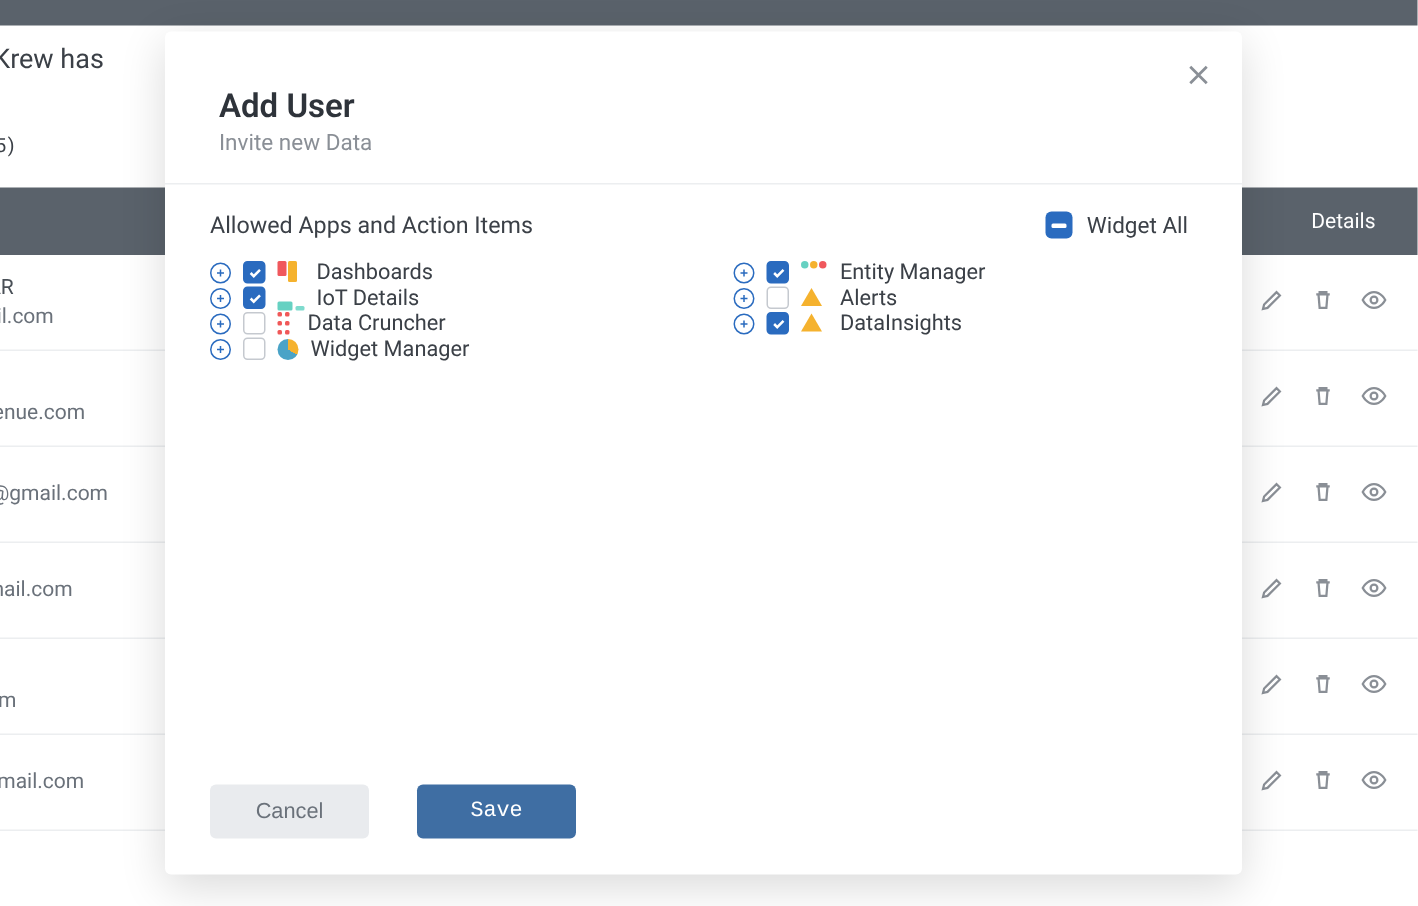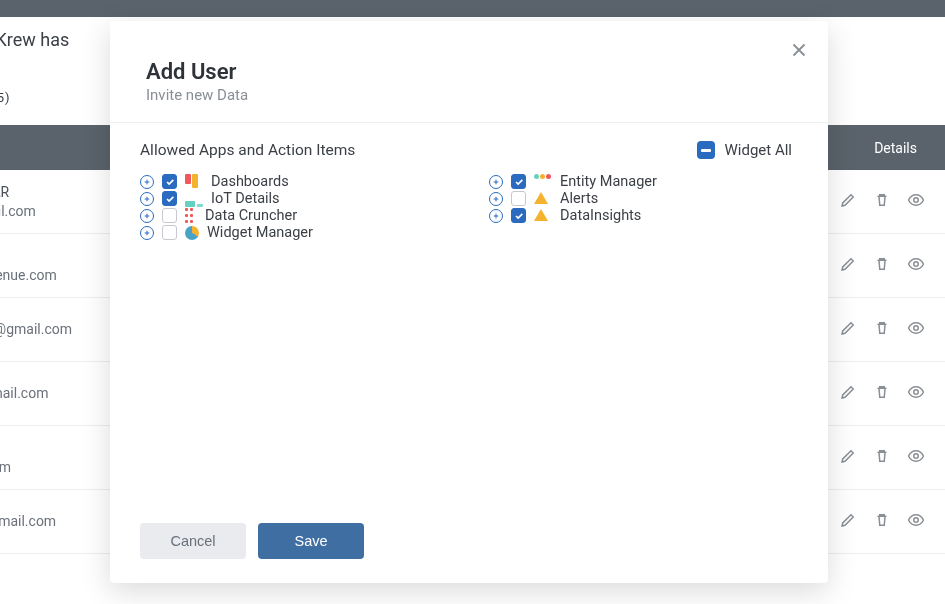--- a/index.html
+++ b/index.html
@@ -52,24 +52,24 @@
   .apps-col { flex:1; display:flex; flex-direction:column; }
   .app-item { display:flex; align-items:center; gap:8px; font-size:14.5px; color:#3b4047; }
   .plus-ic { width:14px; height:14px; border:1.5px solid #2a6bbf; border-radius:50%; display:flex; align-items:center; justify-content:center; color:#2a6bbf; flex-shrink:0; }
   .plus-ic svg { width:8px; height:8px; }
   .chk { width:15px; height:15px; border:1.5px solid #c5c9cf; border-radius:3px; flex-shrink:0; display:flex; align-items:center; justify-content:center; }
   .chk.checked { background:#2a6bbf; border-color:#2a6bbf; }
   .chk.checked svg { width:10px; height:10px; }
   .app-ic { width:18px; height:16px; flex-shrink:0; display:inline-block; }
   .app-label { }
 
-  .modal-footer { padding:0 10px 24px 30px; display:flex; gap:12px; margin-top:auto; }
+  .modal-footer { padding:0 10px 24px 30px; display:flex; gap:32px; margin-top:auto; }
   .btn { height:36px; padding:0 26px; border-radius:4px; font-size:14.5px; border:none; cursor:pointer; display:flex; align-items:center; justify-content:center; min-width:106px; }
   .btn-cancel { background:#e9ebee; color:#6a717a; }
-  .btn-save { background:#3f6ea3; color:#fff; }
+  .btn-save { background:#3f6ea3; color:#fff;font-family:Liberation Mono, monospace; }
 
   
   .ic-dash { display:flex; gap:1px; }
   .ic-dash span { width:6px; border-radius:1px; }
   .ic-dash .a { height:10px; background:#f0585d; }
   .ic-dash .b { height:14px; background:#f5b22e; }
   .ic-iot { display:flex; gap:2px; align-items:flex-end; }
   .ic-iot .a { width:10px; height:6px; background:#66d1c2; border-radius:1px; }
   .ic-iot .b { width:6px; height:3px; background:#7fdbce; border-radius:1px; }
   .ic-data { display:flex; gap:2px; }

